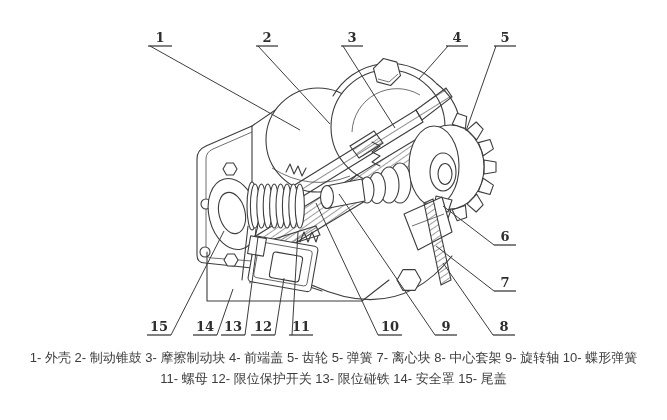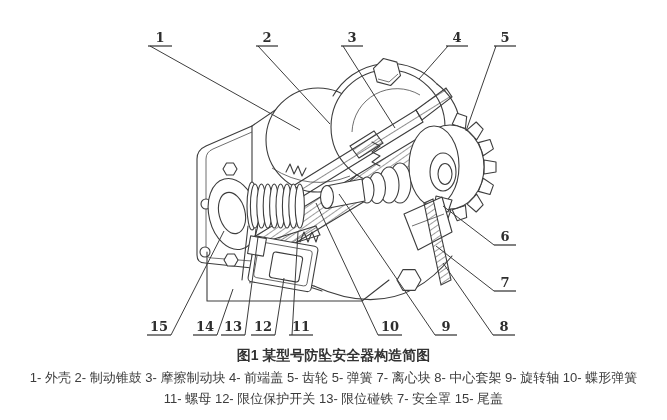--- a/index.html
+++ b/index.html
@@ -192,16 +192,15 @@
         <text x="233" y="331" class="callout-num">13</text>
         <line x1="217" y1="335" x2="233" y2="289" class="callout-leader"></line>
         <line x1="193" y1="335" x2="217" y2="335" class="callout-underline"></line>
         <text x="205" y="331" class="callout-num">14</text>
         <line x1="171" y1="335" x2="224" y2="231" class="callout-leader"></line>
         <line x1="147" y1="335" x2="171" y2="335" class="callout-underline"></line>
         <text x="159" y="331" class="callout-num">15</text>
       </g>
   </svg>
 
-  <div class="caption">图1 某型号防坠安全器构造简图</div>
   <div class="legend">1- 外壳 2- 制动锥鼓 3- 摩擦制动块 4- 前端盖 5- 齿轮 5- 弹簧 7- 离心块 8- 中心套架 9- 旋转轴 10- 蝶形弹簧</div>
-  <div class="legend second">11- 螺母 12- 限位保护开关 13- 限位碰铁 7- 安全罩 15- 尾盖</div>
+  <div class="legend second">11- 螺母 12- 限位保护开关 13- 限位碰铁 14- 安全罩 15- 尾盖</div>
 </div>
 
 </body></html>

